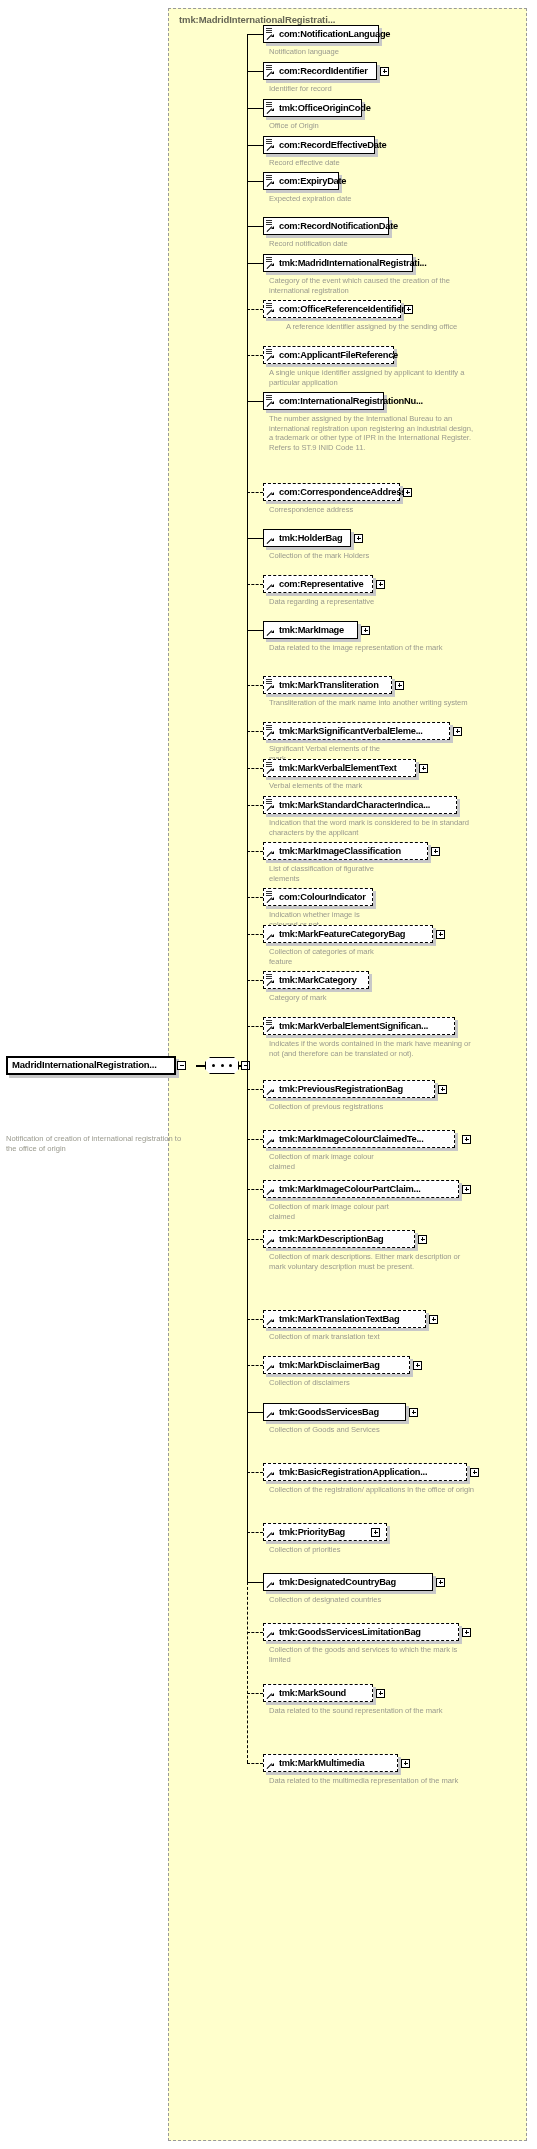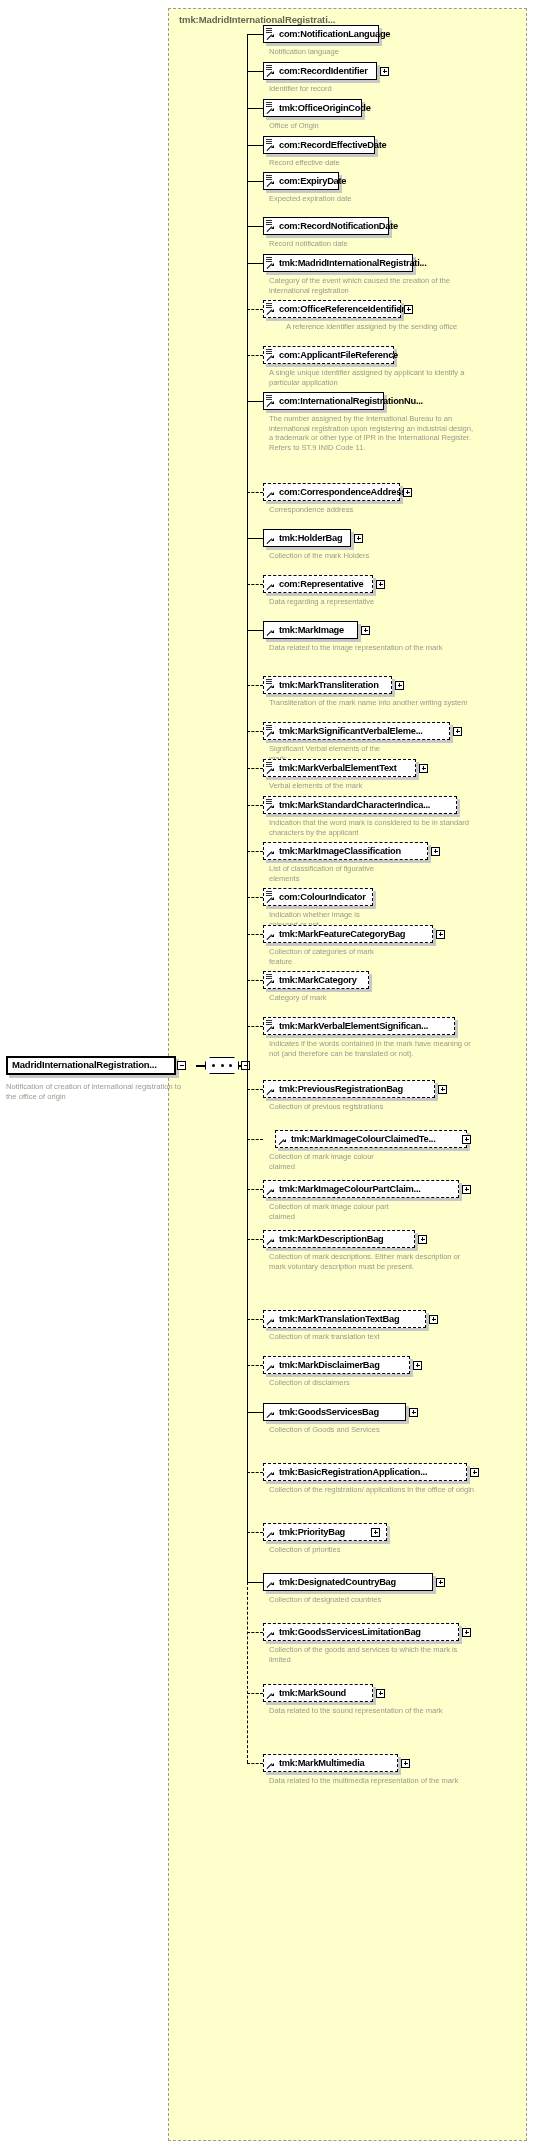--- a/index.html
+++ b/index.html
@@ -58,21 +58,21 @@
     left: 6px; top: 3px;
     font-size: 9.5px;
     font-weight: bold;
     color: #000000;
     white-space: nowrap;
     letter-spacing: -0.2px;
   }
   .root-desc {
     position: absolute;
     left: 6px;
-    top: 1082px;
+    top: 1134px;
     width: 180px;
     font-size: 7.6px;
     color: #9a9a8e;
     line-height: 9.5px;
   }
   
   .toggle-minus {
     position: absolute;
     width: 9px; height: 9px;
     background: #ffffff;
@@ -572,21 +572,21 @@
         <div class="elbow opt"></div>
         <div class="ebox opt" style="width: 172px;">
           <div class="glyph-arrow"></div>
           <div class="elabel">tmk:PreviousRegistrationBag</div>
         </div>
         <div class="toggle-plus" style="left: 191px;"></div>
         <div class="edesc" style="top: 22px; width: 120px;">Collection of previous registrations</div>
       </div>
       <div class="node" style="top: 1130px;">
         <div class="elbow opt"></div>
-        <div class="ebox opt" style="width: 192px; margin-left: 12px;">
+        <div class="ebox opt" style="width: 192px;">
           <div class="glyph-arrow"></div>
           <div class="elabel">tmk:MarkImageColourClaimedTe...</div>
         </div>
         <div class="toggle-plus" style="left: 215px;"></div>
         <div class="edesc" style="top: 22px; width: 120px;">Collection of mark image colour claimed</div>
       </div>
       <div class="node" style="top: 1180px;">
         <div class="elbow opt"></div>
         <div class="ebox opt" style="width: 196px;">
           <div class="glyph-arrow"></div>

